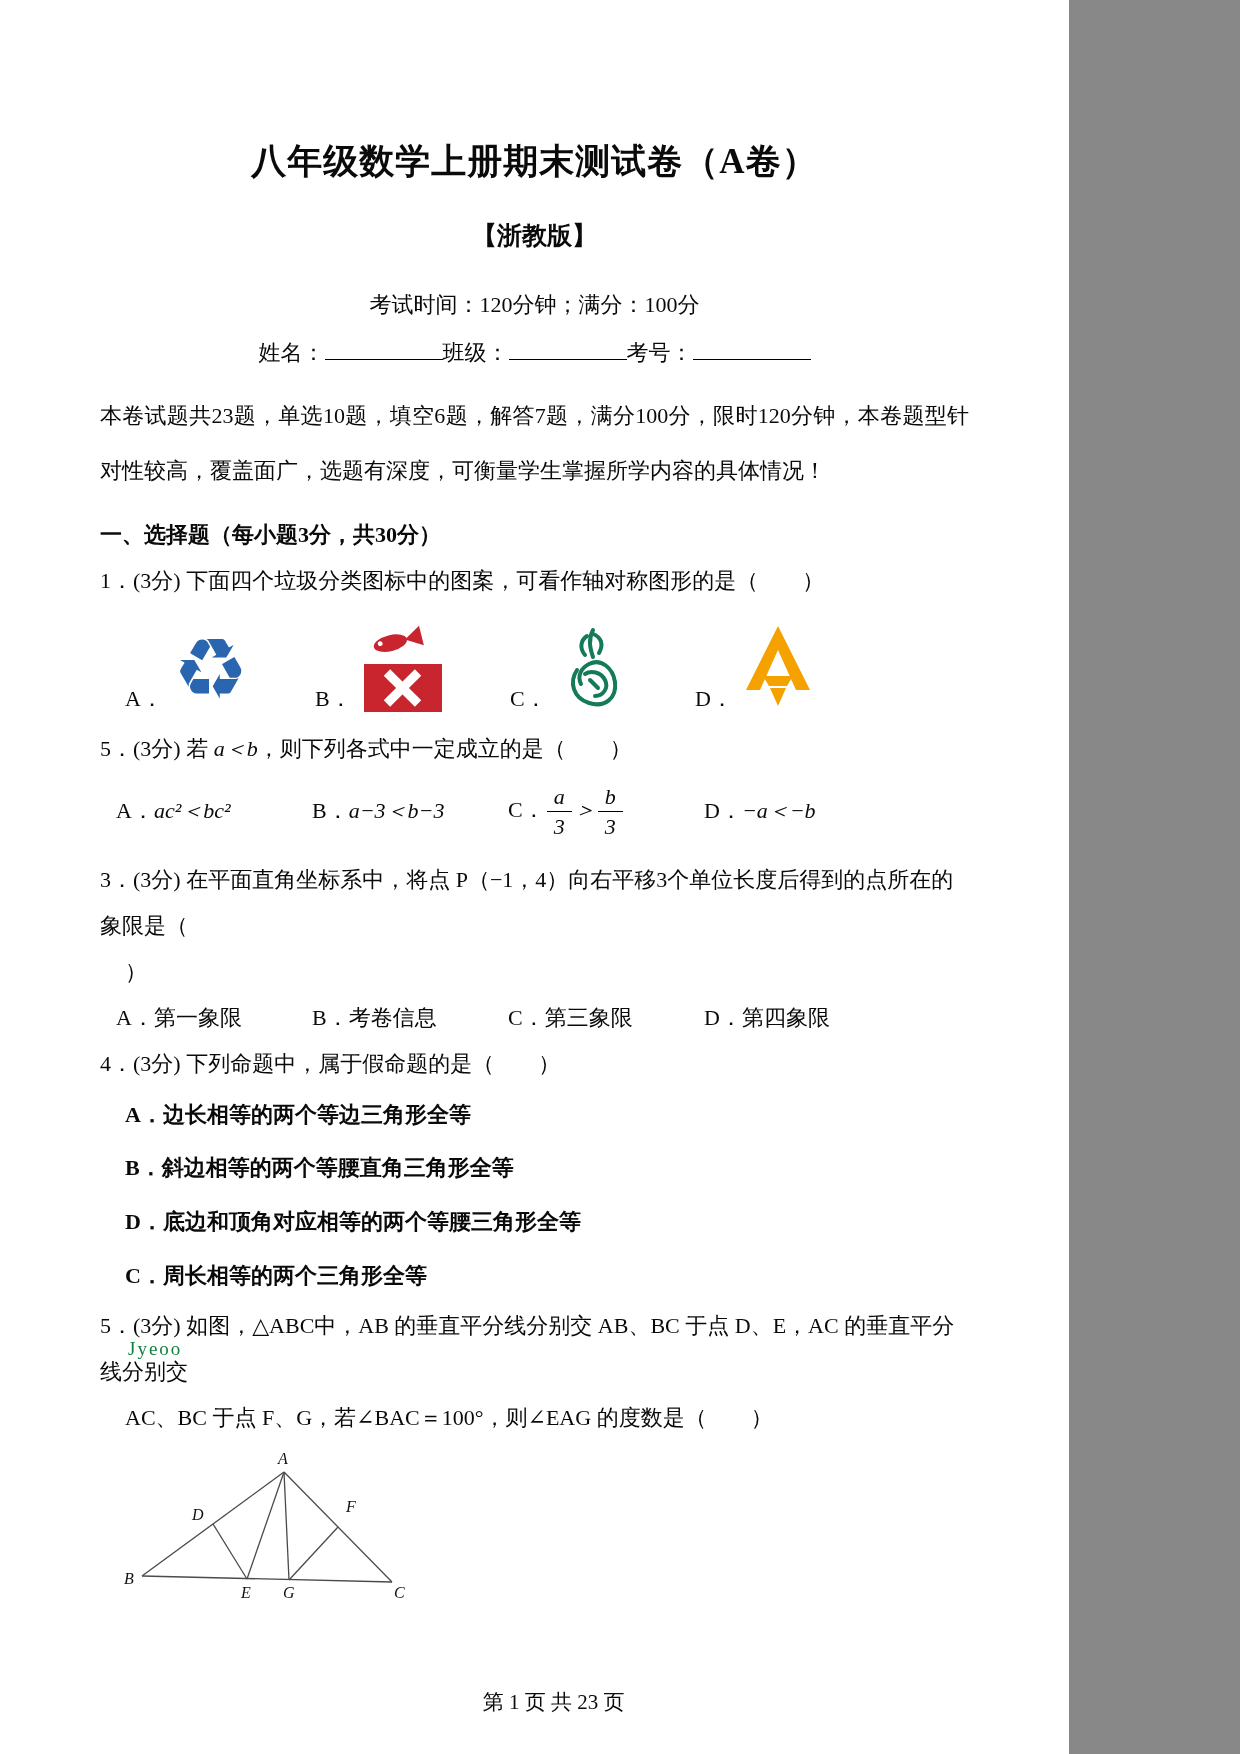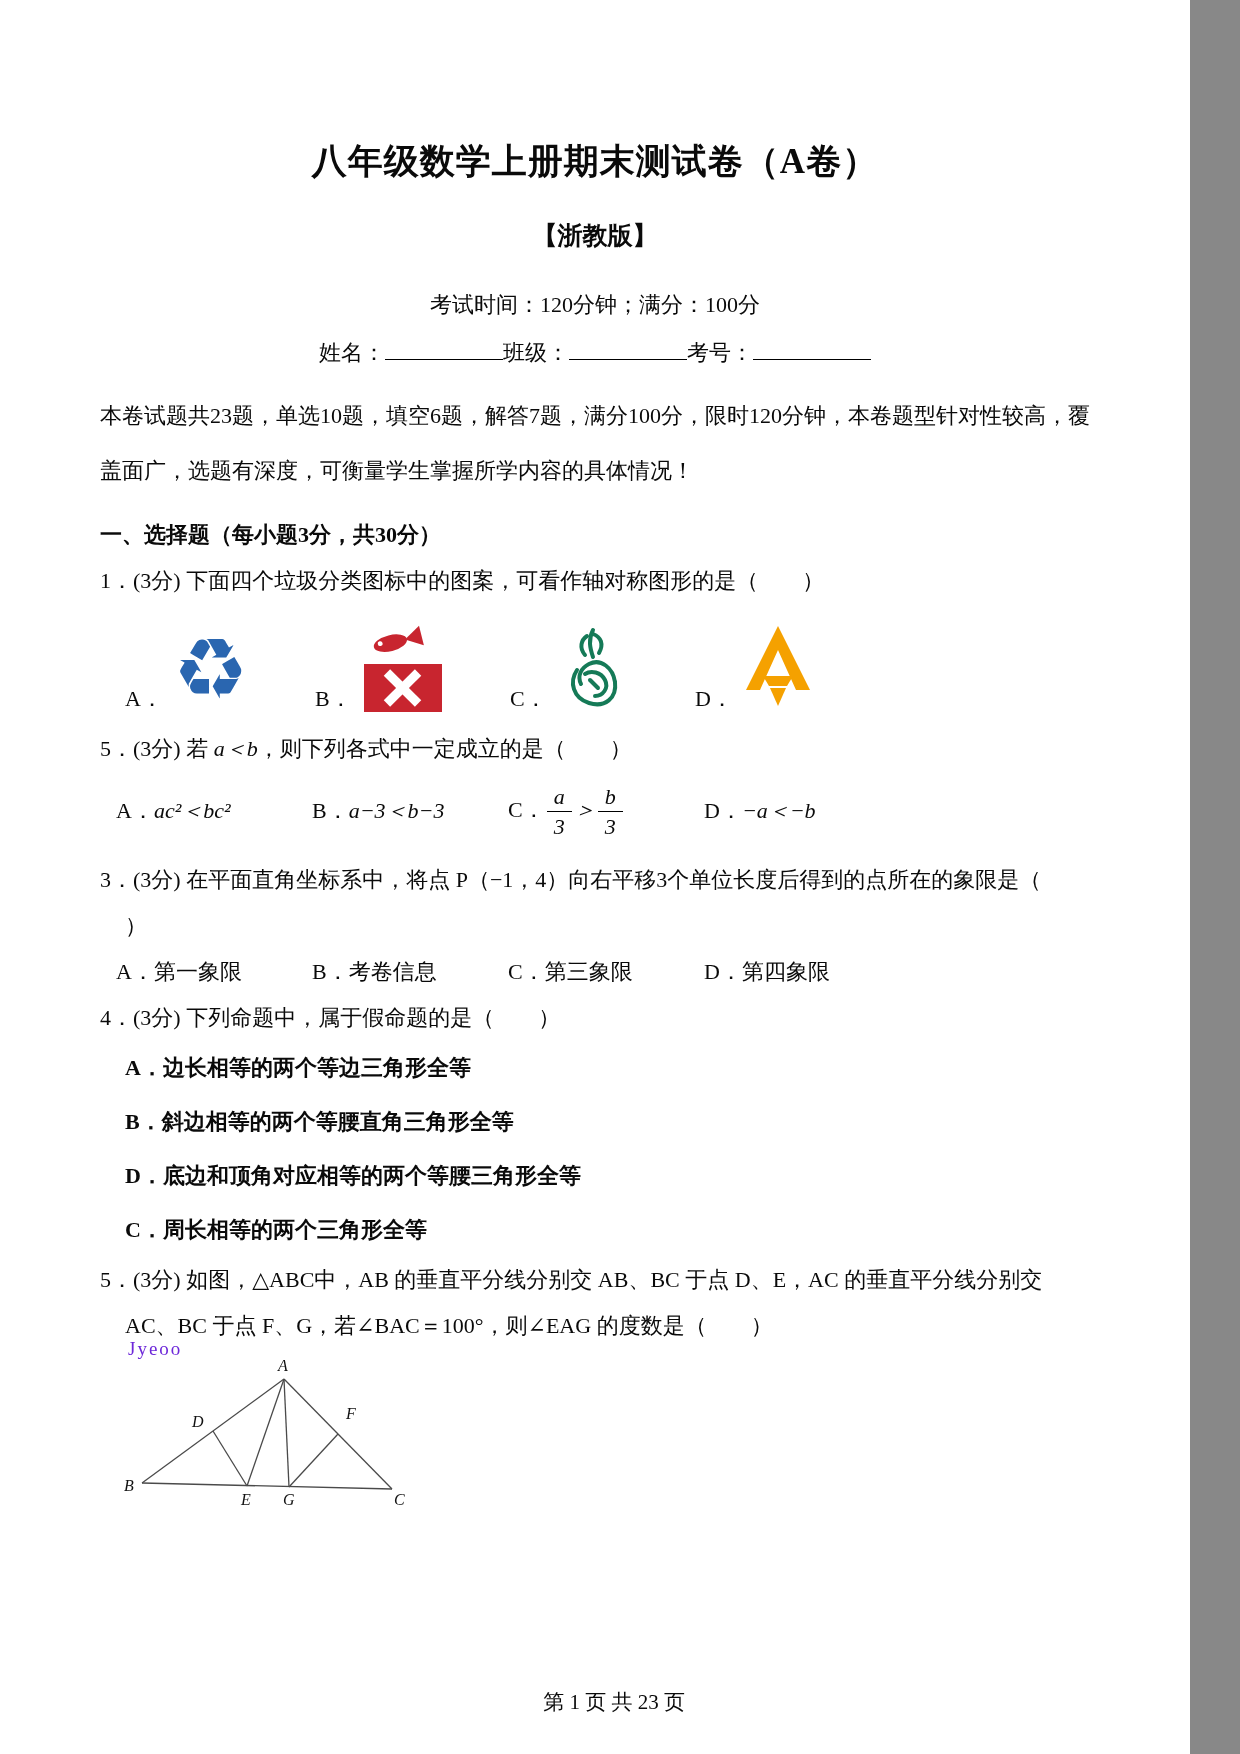--- a/index.html
+++ b/index.html
@@ -1,17 +1,17 @@
 <!DOCTYPE html>
 <html><head>
 <meta charset="utf-8">
 <style>
   html,body{margin:0;padding:0;background:#888;}
   .page{
-    width:1190px;height:1754px;background:#ffffff;position:relative;
+    width:1069px;height:1754px;background:#ffffff;position:relative;
     box-sizing:border-box;padding:138px 100px 0 100px;
     font-family:"Liberation Serif","DejaVu Serif",serif;
     color:#0a0a0a;font-size:22px;overflow:hidden;
   }
   .center{text-align:center;}
   .title{font-size:35px;font-weight:bold;margin:0 0 34px 0;letter-spacing:1px;}
   .edition{font-size:25px;font-weight:bold;margin:0 0 38px 0;}
   .meta{font-size:22px;margin:0 0 18px 0;}
   .nameline{font-size:22px;margin:0 0 20px 0;}
   .blank{display:inline-block;width:118px;border-bottom:1.6px solid #000;height:20px;vertical-align:baseline;}
@@ -33,21 +33,21 @@
   .iconopt{display:flex;align-items:flex-end;gap:10px;}
   .iconopt .lab{line-height:1.2;}
   .w1{width:190px}.w2{width:195px}.w3{width:185px}
   .ic-recycle{font-family:"DejaVu Sans",sans-serif;font-size:84px;line-height:86px;color:#2a66b0;}
   .ic-hazard{position:relative;width:82px;height:88px;}
   .ic-hazard .box{position:absolute;left:2px;bottom:0;width:78px;height:48px;background:#c8252f;}
   .ic-hazard .bar{position:absolute;width:9px;height:44px;background:#ffffff;left:36px;bottom:2px;}
   .ic-hazard .b1{transform:rotate(45deg);}
   .ic-hazard .b2{transform:rotate(-45deg);}
   .footer{position:absolute;left:0;top:1688px;width:100%;text-align:center;font-size:21px;padding-left:19px;}
-  .watermark{position:absolute;left:128px;top:1338px;color:#6d28d9;font-size:19px;letter-spacing:2px;}
+  .watermark{position:absolute;left:128px;top:1338px;color:#15803d;font-size:19px;letter-spacing:2px;}
   svg text{font-family:"Liberation Serif",serif;font-style:italic;font-size:16px;fill:#111;}
 </style>
 </head>
 <body>
 
 <div class="page">
 
   <h1 class="title center">八年级数学上册期末测试卷（A卷）</h1>
 
   <div class="edition center">【浙教版】</div>

